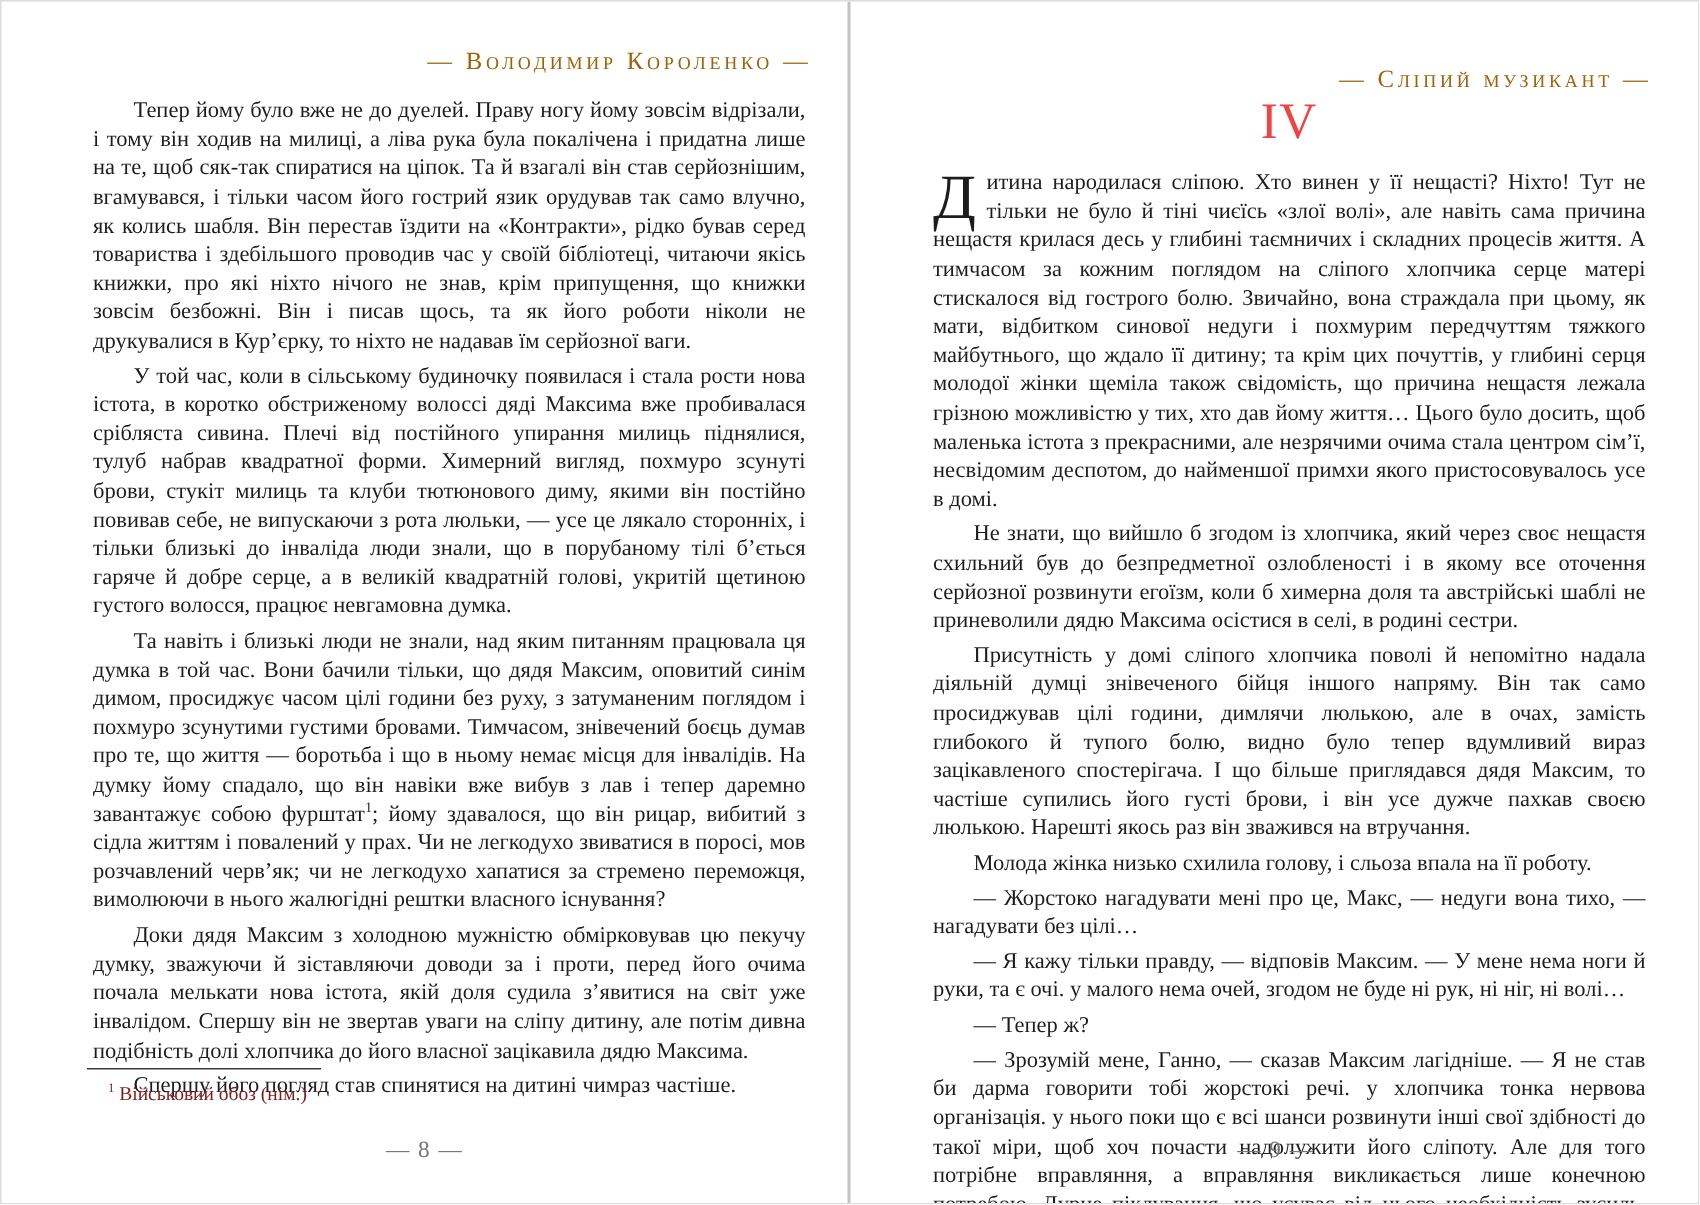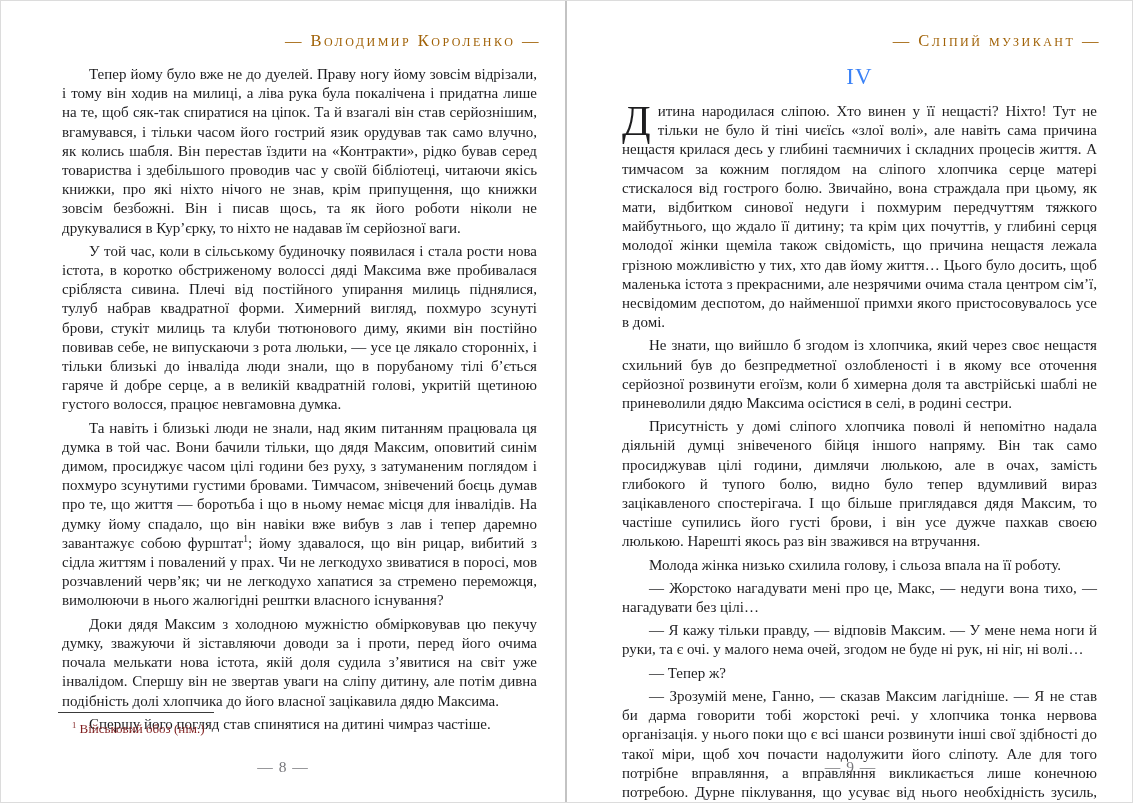--- a/index.html
+++ b/index.html
@@ -21,36 +21,35 @@
     height: 803px;
     background: #c3c3c3;
   }
   .page {
     position: absolute;
     top: 0;
     height: 803px;
     box-sizing: border-box;
   }
   .page-left  { left: 0;     width: 564px; padding: 0 24px 0 57px; }
-  .page-right { left: 566px; width: 567px; padding: 0 33px 0 51px; }
+  .page-right { left: 566px; width: 567px; padding: 12px 33px 0 51px; }
 
   .running-head {
     margin-top: 30px;
     text-align: right;
     font-variant: small-caps;
     letter-spacing: 2.5px;
     font-size: 16.5px;
     color: #a16207;
     white-space: nowrap;
   }
   .chapter-heading {
-    margin-top: 13px;
     text-align: center;
-    font-size: 23px;
-    color: #3b82f6;
+    font-size: 34px;
+    color: #ef4444;
     letter-spacing: 1px;
   }
   .body-text {
     margin-top: 14px;
     font-size: 15px;
     line-height: 19.2px;
     color: #1d1d1f;
     text-align: justify;
   }
   .page-right .body-text { margin-top: 12px; }

